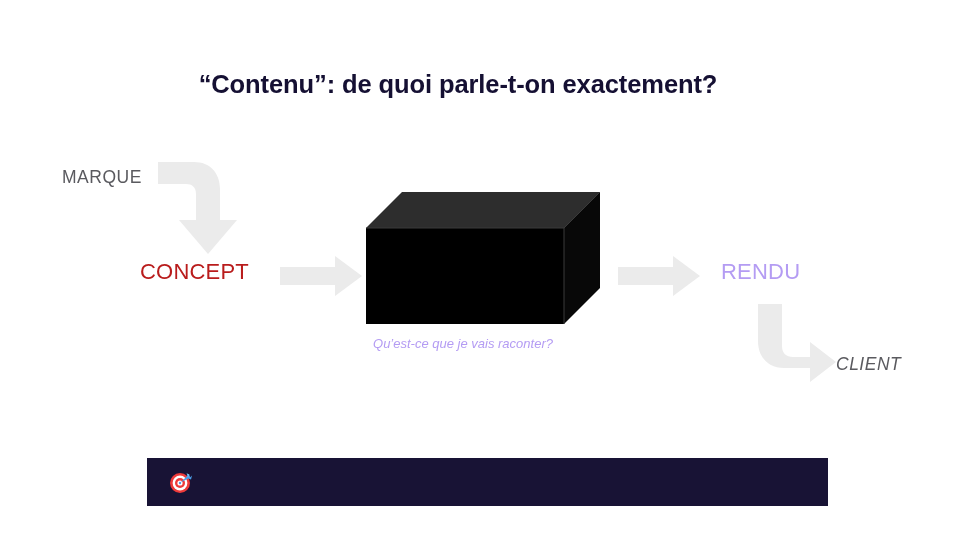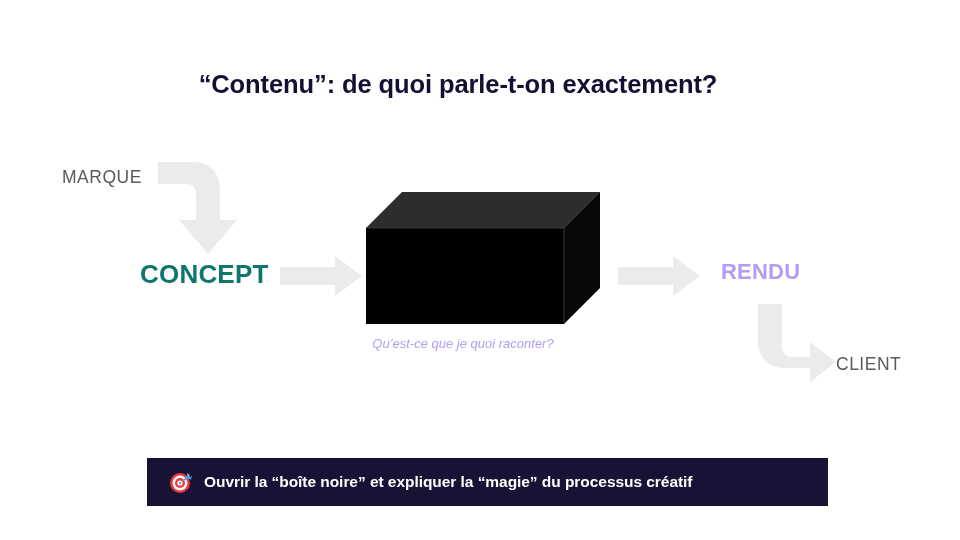--- a/index.html
+++ b/index.html
@@ -52,36 +52,37 @@
     font-size: 17.5px;
     color: #5a5a5f;
     letter-spacing: 0.5px;
   }
   #label-client {
     left: 836px;
     top: 356px;
     font-size: 17.5px;
     color: #5a5a5f;
     letter-spacing: 0.5px;
+    font-style: italic;
   }
 
   
   #label-concept {
     left: 140px;
     top: 261px;
-    font-size: 26px;
-    font-weight: 700;
-    color: #0f766e;
+    font-size: 22px;
+    font-weight: 400;
+    color: #b91c1c;
     letter-spacing: 0.2px;
   }
   #label-rendu {
     left: 721px;
     top: 261px;
     font-size: 22px;
-    font-weight: 700;
+    font-weight: 400;
     color: #b49cf3;
     letter-spacing: 0.2px;
   }
 
   
   #black-box {
     position: absolute;
     left: 352px;
     top: 192px;
     width: 248px;
@@ -206,21 +207,21 @@
 
       <rect x="14" y="36" width="198" height="96" fill="#000000"></rect>
 
       <line x1="14" y1="36" x2="212" y2="36" stroke="#3a3a3a" stroke-width="1"></line>
       <line x1="212" y1="36" x2="212" y2="132" stroke="#3a3a3a" stroke-width="1"></line>
       <line x1="212" y1="36" x2="248" y2="0" stroke="#3a3a3a" stroke-width="1"></line>
     </svg>
   </div>
 
 
-  <div id="box-caption">Qu’est-ce que je quoi raconter?</div>
+  <div id="box-caption">Qu’est-ce que je vais raconter?</div>
 
   <div class="arrow" id="arrow-box-to-rendu">
     <svg width="82" height="40" viewBox="0 0 82 40">
       <path fill="#ebebeb" d="
         M0 11
         H55
         V0
         L82 20
         L55 40
         V29
@@ -258,14 +259,13 @@
     <svg width="24" height="24" viewBox="0 0 24 24">
       <circle cx="11" cy="13" r="10" fill="#ee3a3a"></circle>
       <circle cx="11" cy="13" r="7.4" fill="#ffffff"></circle>
       <circle cx="11" cy="13" r="5" fill="#ee3a3a"></circle>
       <circle cx="11" cy="13" r="2.6" fill="#ffffff"></circle>
       <circle cx="11" cy="13" r="1.2" fill="#4b9ee8"></circle>
       <path d="M11.5 12.6 L20 4.2 L21.2 7.2 L23 5.4 L22 9.6 L19.4 8.4 Z" fill="#4b9ee8"></path>
       <path d="M17.6 3.2 L20.4 4.6 L19 7.2 Z" fill="#77c2f2"></path>
     </svg>
   </div>
-  <div id="banner-text">Ouvrir la “boîte noire” et expliquer la “magie” du processus créatif</div>
 </div>
 
 </body></html>

